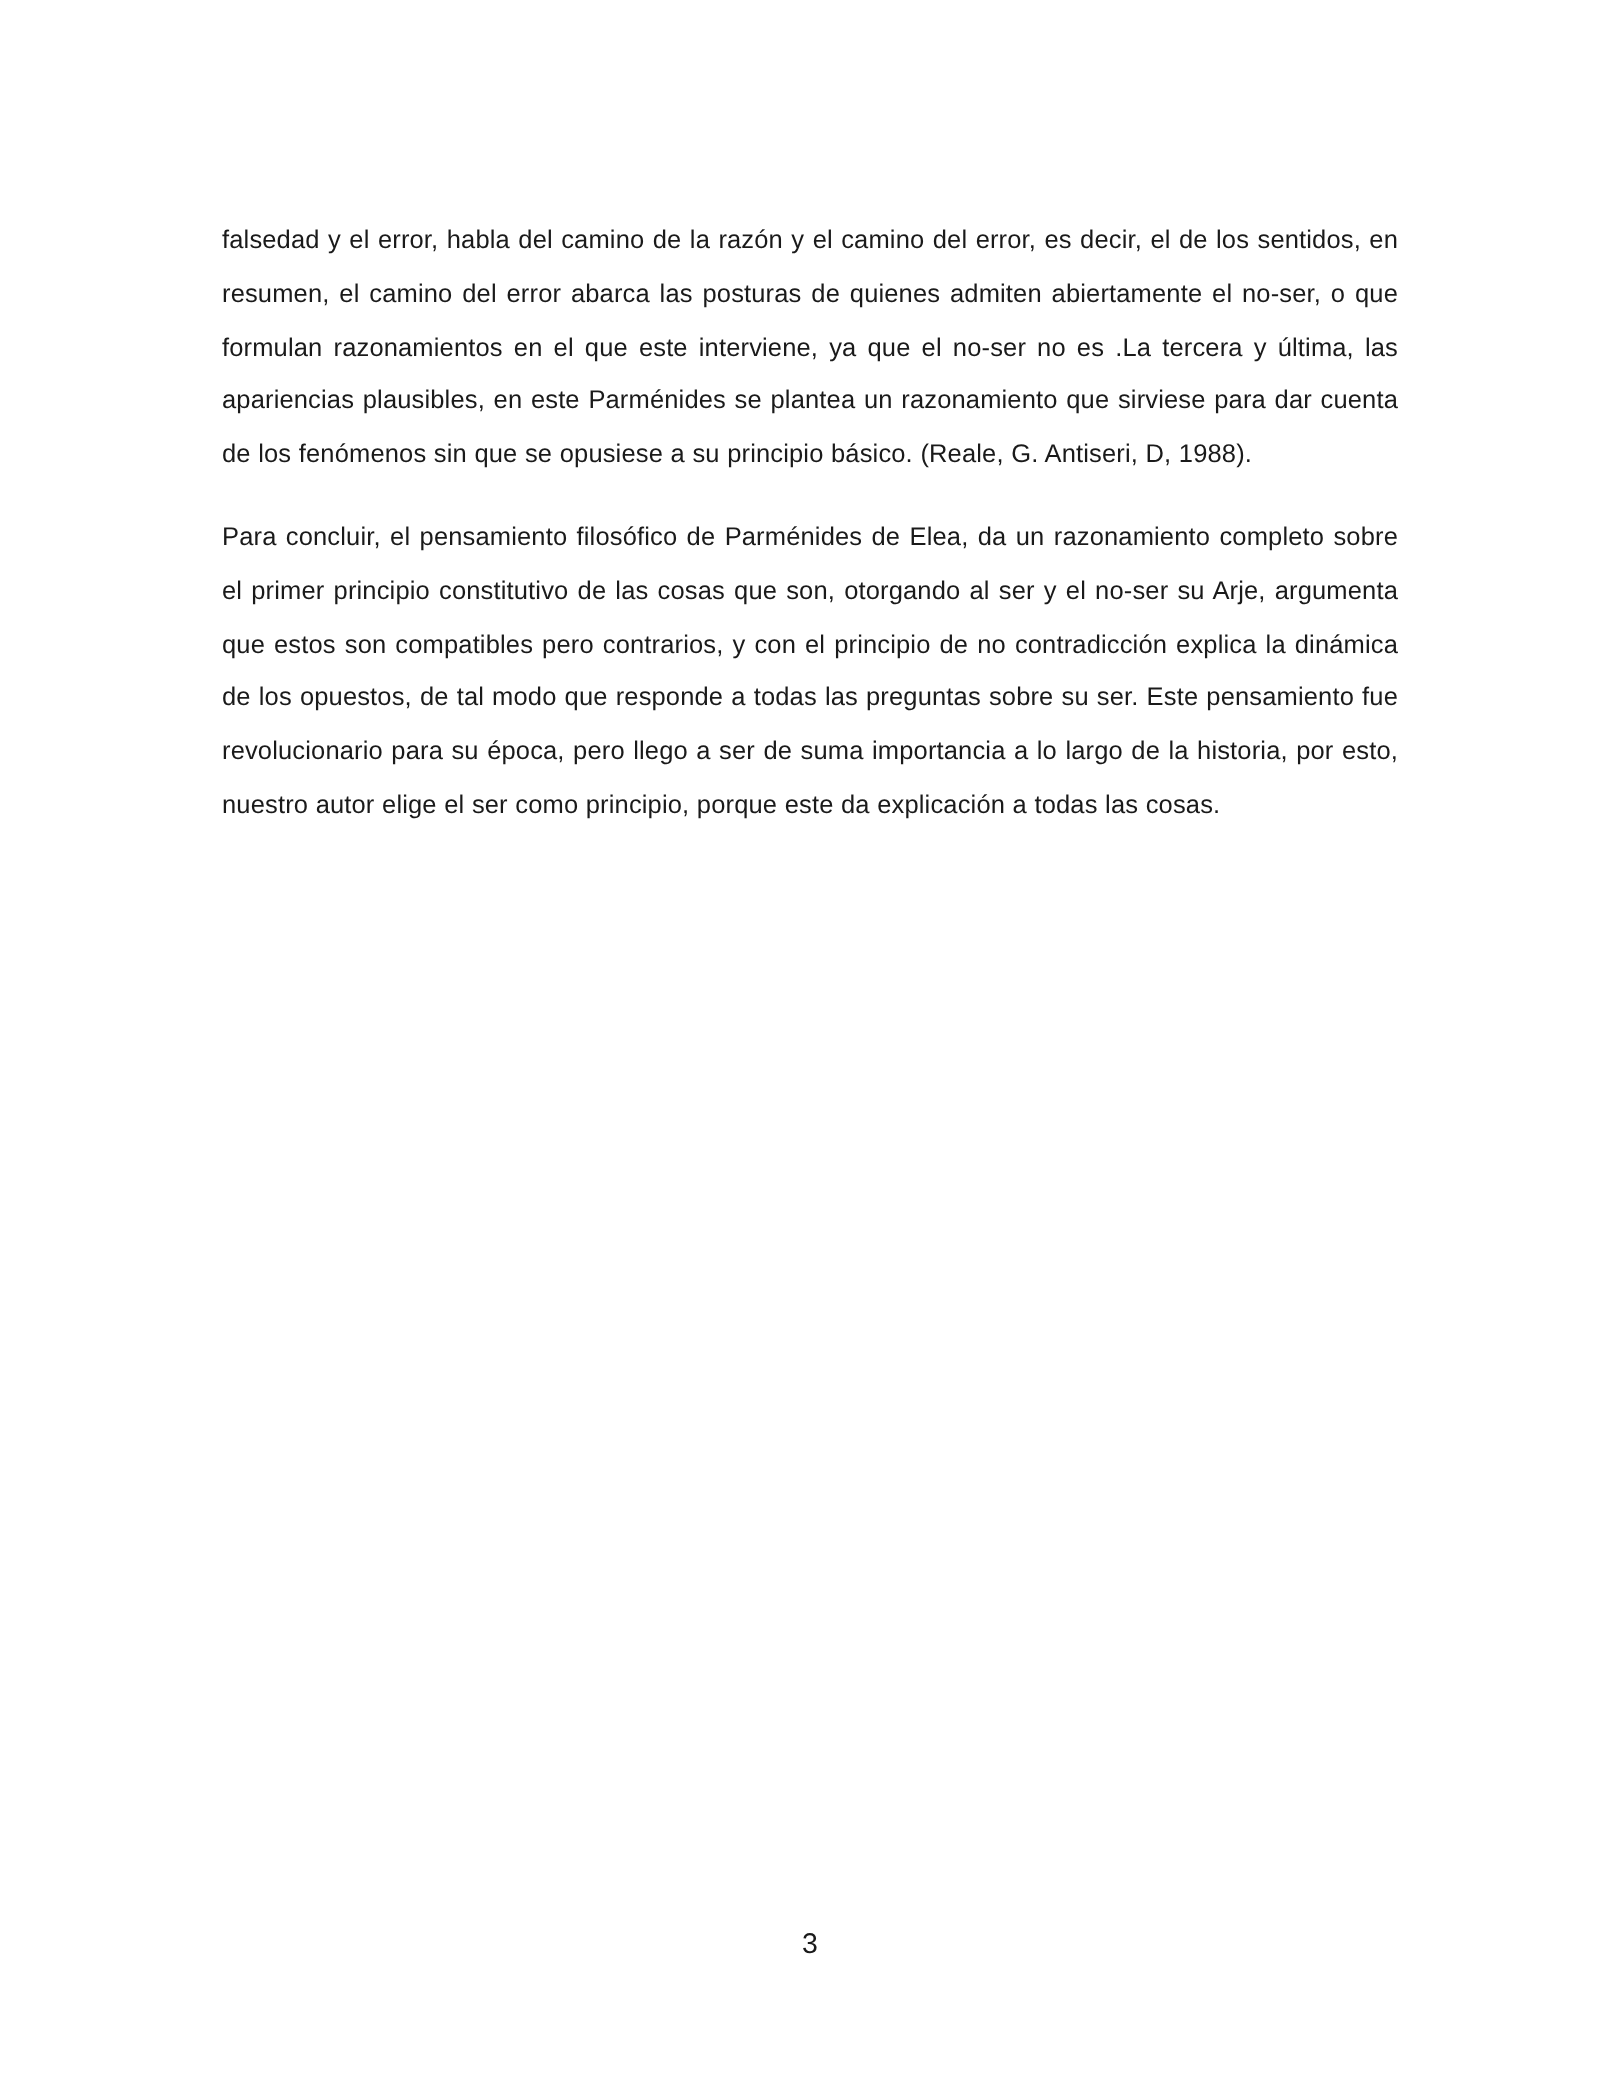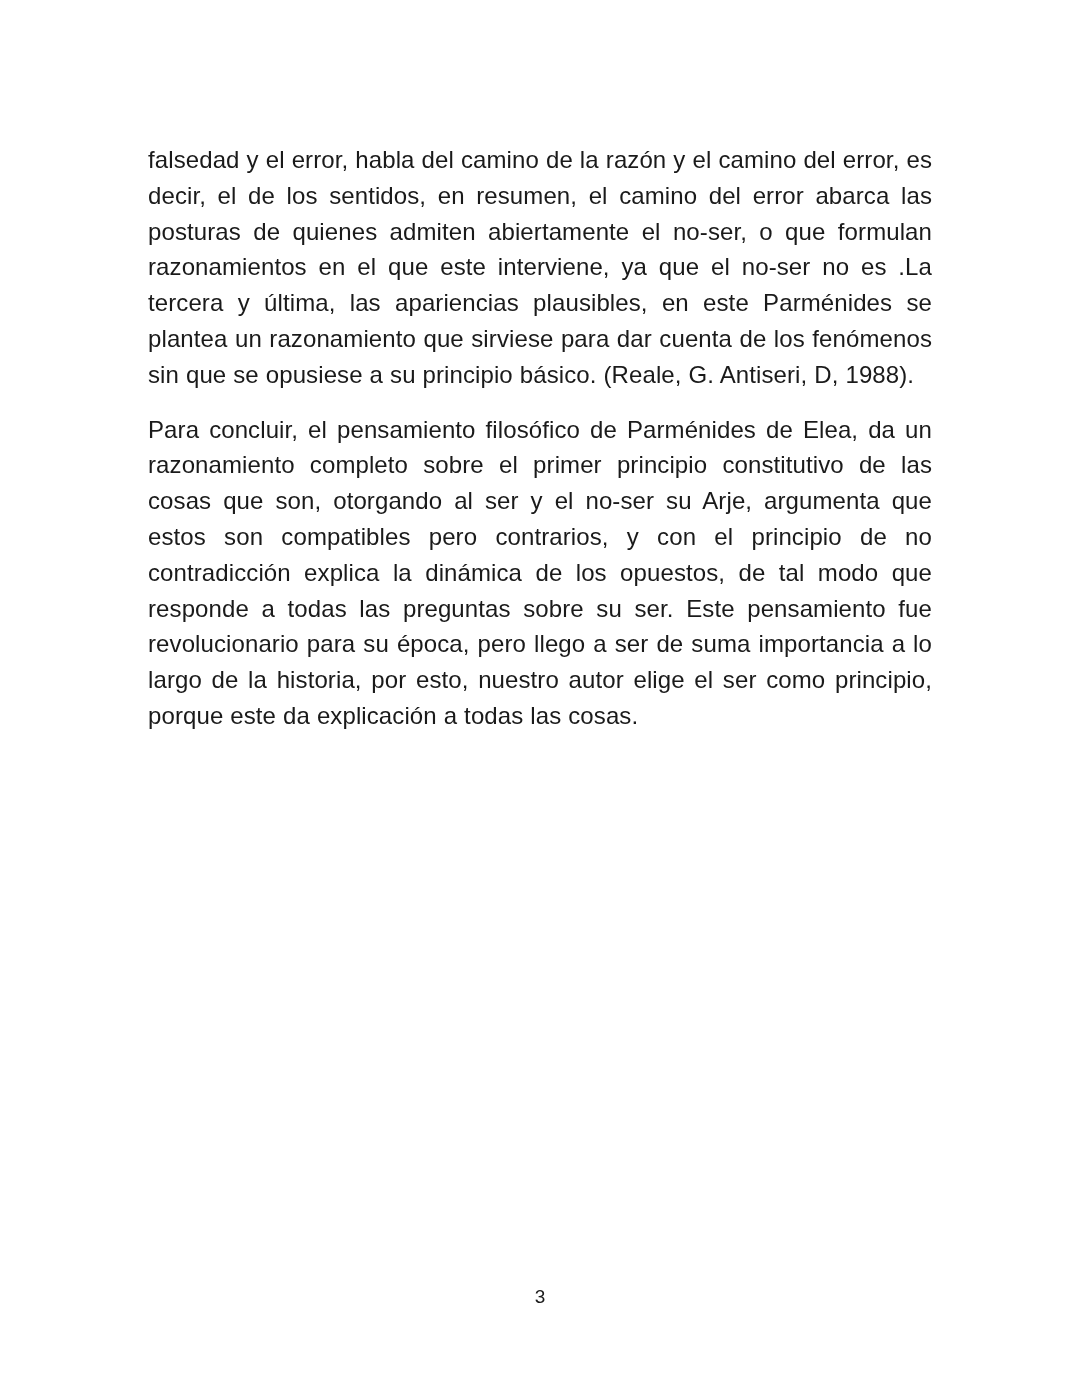--- a/index.html
+++ b/index.html
@@ -25,21 +25,21 @@
   }
   .content {
     position: absolute;
     left: 148px;
     top: 142px;
     width: 784px;
   }
   .para {
     text-align: justify;
     text-justify: inter-word;
-    font-size: 24px;
+    font-size: 17px;
     line-height: 35.8px;
     letter-spacing: 0.1px;
     color: #1a1a1a;
     margin: 0 0 19px 0;
     word-spacing: 0.2px;
     hyphens: none;
   }
   .para:last-child {
     margin-bottom: 0;
   }

